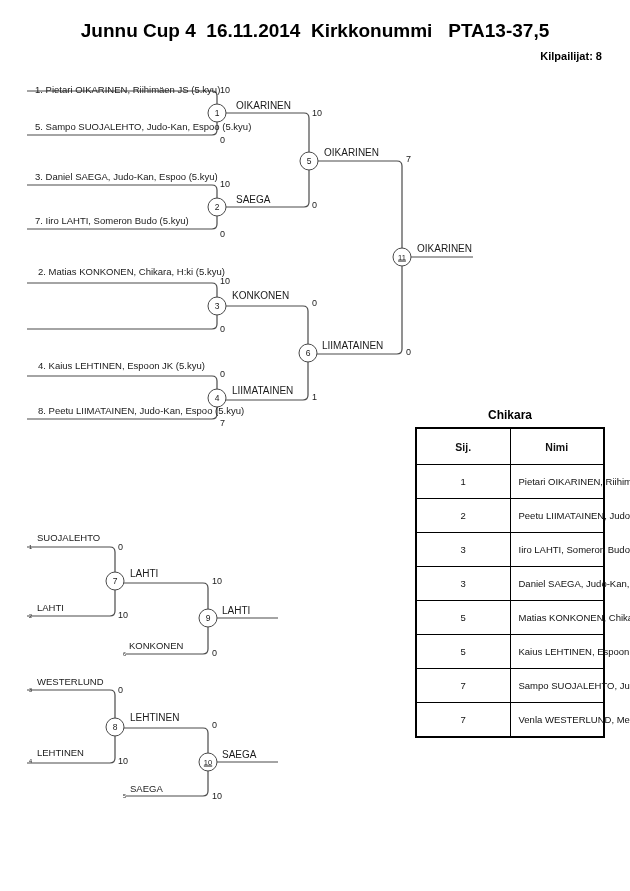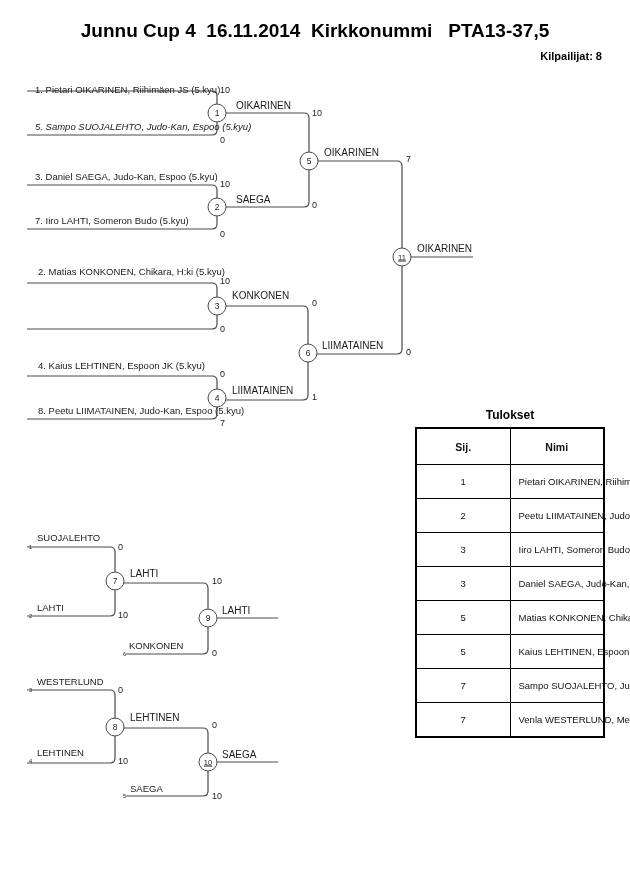--- a/index.html
+++ b/index.html
@@ -54,21 +54,21 @@
     <path d="M27,547 H110 Q115,547 115,552 V611 Q115,616 110,616 H27"></path>
     <path d="M115,583 H203 Q208,583 208,588 V649 Q208,654 203,654 H126"></path>
     <path d="M208,618 H278"></path>
 
     <path d="M27,690 H110 Q115,690 115,695 V758 Q115,763 110,763 H27"></path>
     <path d="M115,728 H203 Q208,728 208,733 V791 Q208,796 203,796 H126"></path>
     <path d="M208,762 H278"></path>
   </svg>
 
   <div class="abs entry-label" style="left:35px;top:84px;">1. Pietari OIKARINEN, Riihimäen JS (5.kyu)</div>
-  <div class="abs entry-label" style="left:35px;top:121px;font-style:italic;">5. Sampo SUOJALEHTO, Judo-Kan, Espoo (5.kyu)</div>
+  <div class="abs entry-label" style="left:35px;top:121px;">5. Sampo SUOJALEHTO, Judo-Kan, Espoo (5.kyu)</div>
   <div class="abs entry-label" style="left:35px;top:171px;">3. Daniel SAEGA, Judo-Kan, Espoo (5.kyu)</div>
   <div class="abs entry-label" style="left:35px;top:215px;">7. Iiro LAHTI, Someron Budo (5.kyu)</div>
   <div class="abs entry-label" style="left:38px;top:266px;">2. Matias KONKONEN, Chikara, H:ki (5.kyu)</div>
   <div class="abs entry-label" style="left:38px;top:360px;">4. Kaius LEHTINEN, Espoon JK (5.kyu)</div>
   <div class="abs entry-label" style="left:38px;top:405px;">8. Peetu LIIMATAINEN, Judo-Kan, Espoo (5.kyu)</div>
 
   <div class="abs score" style="left:220px;top:85px;">10</div>
   <div class="abs score" style="left:220px;top:135px;">0</div>
   <div class="abs score" style="left:220px;top:179px;">10</div>
   <div class="abs score" style="left:220px;top:229px;">0</div>
@@ -123,21 +123,21 @@
   <div class="abs score" style="left:118px;top:756px;">10</div>
   <div class="abs match-circle" style="left:115px;top:727px;">8</div>
   <div class="abs winner-label" style="left:130px;top:712px;">LEHTINEN</div>
   <div class="abs score" style="left:212px;top:720px;">0</div>
   <div class="abs entry-label" style="left:130px;top:783px;">SAEGA</div>
   <div class="abs seed" style="left:123px;top:793px;">5</div>
   <div class="abs score" style="left:212px;top:791px;">10</div>
   <div class="abs match-circle two-digit" style="left:208px;top:762px;">10</div>
   <div class="abs winner-label" style="left:222px;top:749px;">SAEGA</div>
 
-  <div class="abs results-title">Tulokset</div>
+  <div class="abs results-title">Chikara</div>
   <table class="results">
     <thead>
       <tr>
         <th>Sij.</th>
         <th>Nimi</th>
       </tr>
     </thead>
     <tbody>
       <tr>
         <td class="rank">1</td>

